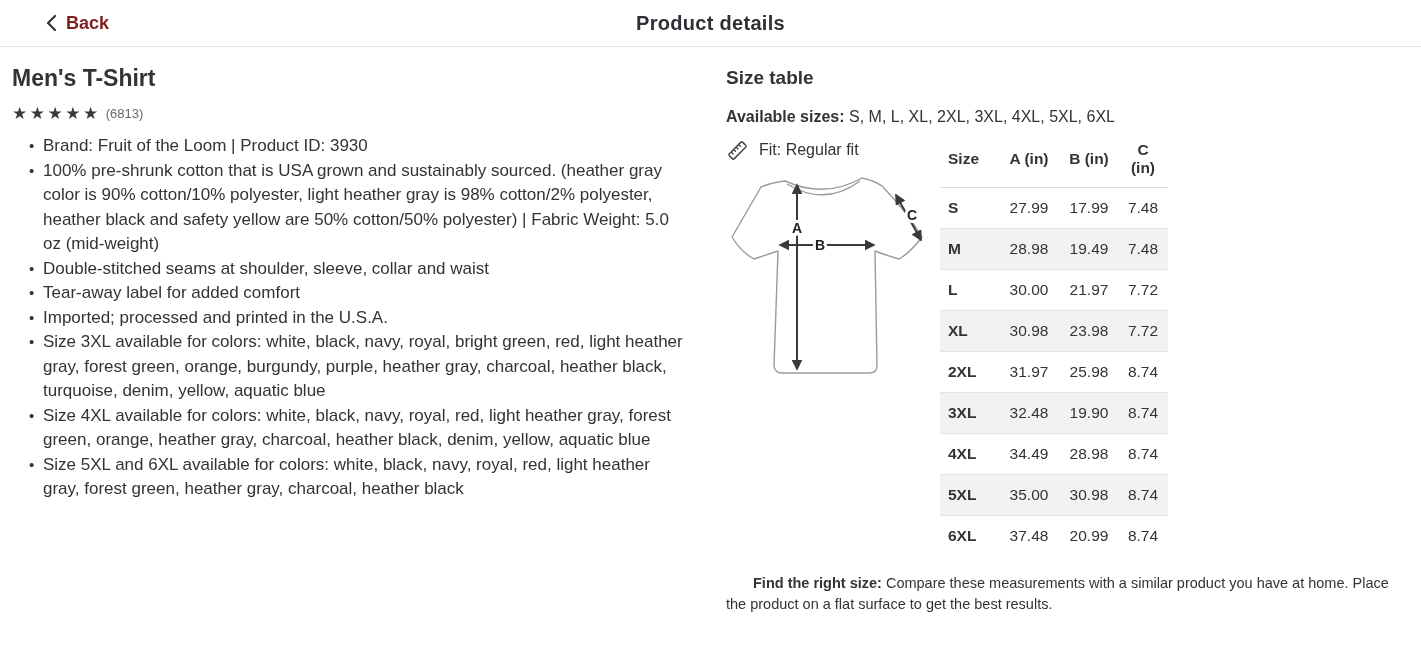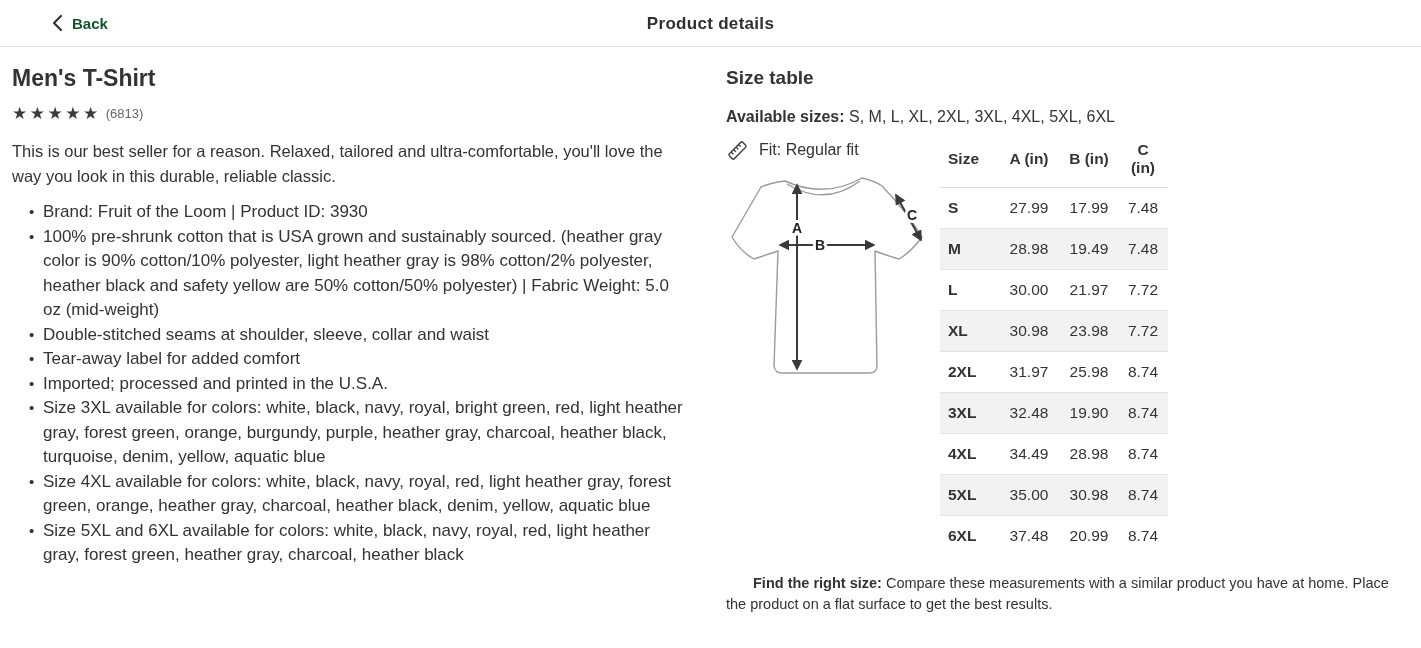--- a/index.html
+++ b/index.html
@@ -6,27 +6,27 @@
   html,body { margin:0; padding:0; }
   body {
     width:1421px; height:648px; overflow:hidden;
     background:#ffffff; color:#333333;
     font-family:"Liberation Sans", sans-serif;
   }
 
   
   .topbar { position:relative; height:47px; border-bottom:1px solid #e2e2e2; }
   .back-btn {
-    position:absolute; left:52px; top:0; height:100%;
+    position:absolute; left:46px; top:0; height:100%;
     display:flex; align-items:center; gap:9px;
-    font-weight:bold; font-size:15px; color:#14532d; cursor:pointer;
+    font-weight:bold; font-size:18px; color:#7f1d1d; cursor:pointer;
   }
   .topbar-title {
     text-align:center; line-height:47px;
-    font-weight:bold; font-size:17px; color:#2f2f36; letter-spacing:.3px;
+    font-weight:bold; font-size:20px; color:#2f2f36; letter-spacing:.3px;
   }
 
   
   .main { display:flex; padding:18px 31px 0 12px; }
   .col-left  { width:672px; flex:none; }
   .col-right { flex:1; margin-left:42px; }
 
   
   .product-title { margin:0; font-size:23px; font-weight:bold; color:#333; }
   .rating-row { margin-top:13px; display:flex; align-items:center; }
@@ -83,21 +83,20 @@
 <div class="main">
 
   <div class="col-left">
     <h1 class="product-title">Men's T-Shirt</h1>
 
     <div class="rating-row">
       <span class="stars"><span>★</span><span>★</span><span>★</span><span>★</span><span>★</span></span>
       <span class="rating-count">(6813)</span>
     </div>
 
-    <p class="description">This is our best seller for a reason. Relaxed, tailored and ultra-comfortable, you'll love the way you look in this durable, reliable classic.</p>
 
     <ul class="features">
         <li>Brand: Fruit of the Loom | Product ID: 3930</li>
         <li>100% pre-shrunk cotton that is USA grown and sustainably sourced. (heather gray color is 90% cotton/10% polyester, light heather gray is 98% cotton/2% polyester, heather black and safety yellow are 50% cotton/50% polyester) | Fabric Weight: 5.0 oz (mid-weight)</li>
         <li>Double-stitched seams at shoulder, sleeve, collar and waist</li>
         <li>Tear-away label for added comfort</li>
         <li>Imported; processed and printed in the U.S.A.</li>
         <li>Size 3XL available for colors: white, black, navy, royal, bright green, red, light heather gray, forest green, orange, burgundy, purple, heather gray, charcoal, heather black, turquoise, denim, yellow, aquatic blue</li>
         <li>Size 4XL available for colors: white, black, navy, royal, red, light heather gray, forest green, orange, heather gray, charcoal, heather black, denim, yellow, aquatic blue</li>
         <li>Size 5XL and 6XL available for colors: white, black, navy, royal, red, light heather gray, forest green, heather gray, charcoal, heather black</li>

